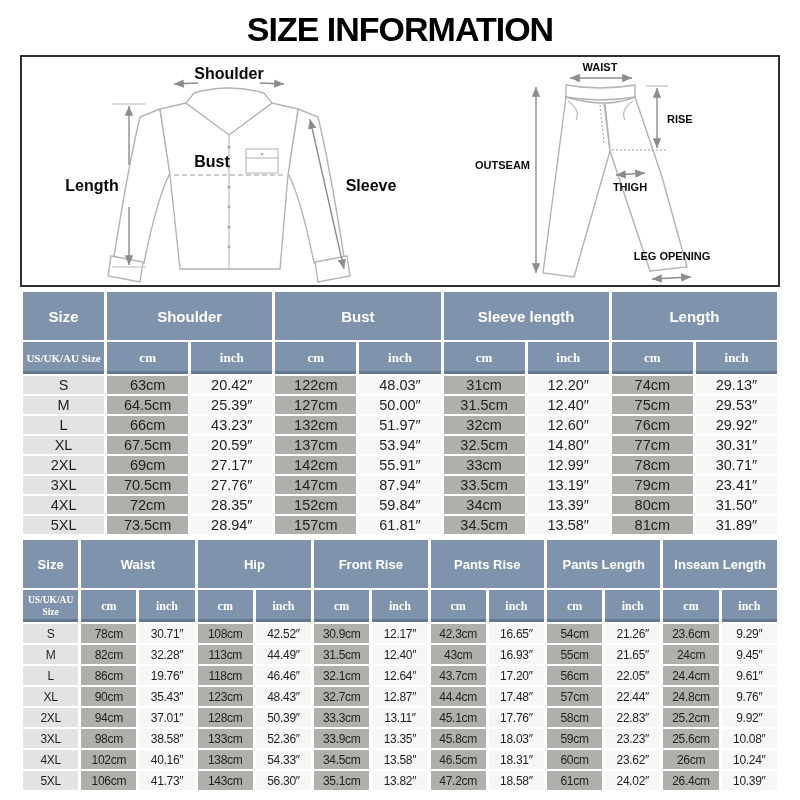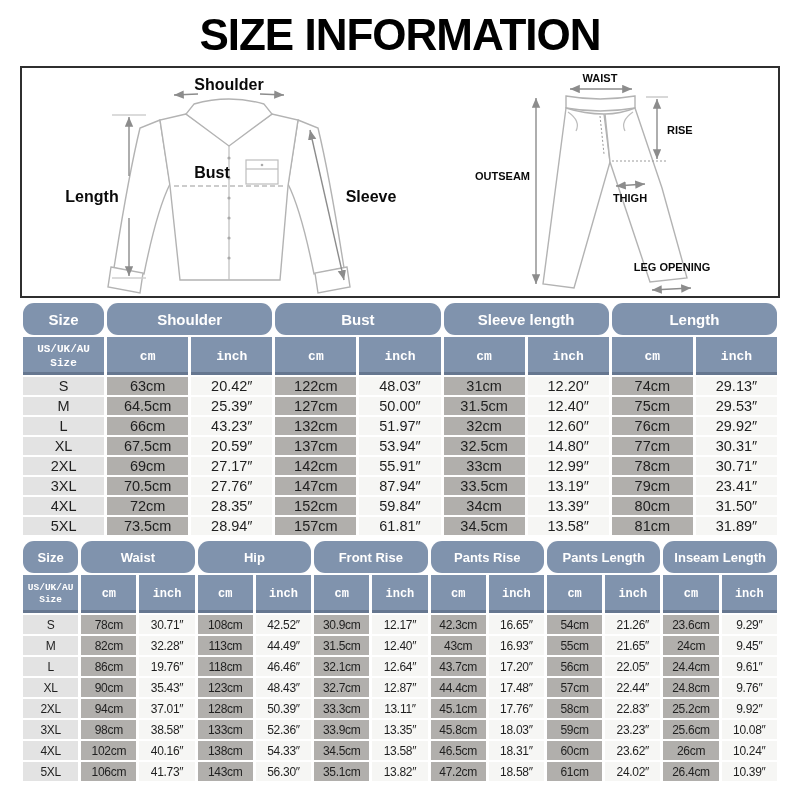--- a/index.html
+++ b/index.html
@@ -1,20 +1,20 @@
 <!DOCTYPE html>
 <html><head>
 <meta charset="utf-8">
 <style>
   html,body{margin:0;padding:0;background:#ffffff;}
   body{width:800px;height:800px;font-family:"Liberation Sans",sans-serif;overflow:hidden;}
   .page{padding:0 20px;box-sizing:border-box;width:800px;}
 
   .title{
-    text-align:center;font-weight:700;font-size:44px;letter-spacing:-1px;
+    text-align:center;font-weight:700;font-size:34px;letter-spacing:-1px;
     color:#000;margin:10px 0 6px 0;font-family:"Liberation Sans",sans-serif;
   }
 
   .diagram-box{
     border:2px solid #2f2f2f;height:232px;display:flex;background:#fff;
     box-sizing:border-box;margin-bottom:3px;
   }
   .diagram-half{width:50%;height:100%;}
   svg text{font-family:"Liberation Sans",sans-serif;fill:#0a0a0a;}
   .shirt-label{font-size:16px;font-weight:700;}
@@ -22,27 +22,27 @@
   .garment{stroke:#b3b3b3;stroke-width:1.4;fill:#ffffff;}
   .garmentline{stroke:#bdbdbd;stroke-width:1.2;fill:none;}
   .arrow{stroke:#8c8c8c;stroke-width:1.4;fill:none;}
   .tick{stroke:#cfcfcf;stroke-width:1.6;}
   .dash{stroke:#9a9a9a;stroke-width:1.2;stroke-dasharray:5 3;fill:none;}
   .dot{stroke:#9a9a9a;stroke-width:1;stroke-dasharray:2 2;fill:none;}
 
   table{width:100%;table-layout:fixed;border-collapse:separate;border-spacing:3px 2px;margin:0 0 2px 0;}
   th{background:#8093ad;color:#fff;text-align:center;vertical-align:middle;padding:0;}
   td{text-align:center;vertical-align:middle;color:#1f1f1f;padding:0;}
-  .group-th{font-size:15px;font-weight:700;height:32px;border-radius:11px;}
+  .group-th{font-size:15px;font-weight:700;height:48px;}
   .t2 .group-th{font-size:13px;}
   .unit-th,.size-th{
-    font-family:Liberation Mono, monospace;font-weight:700;
+    font-family:Liberation Serif, serif;font-weight:700;
     box-shadow:inset 0 -3px 0 rgba(35,45,70,0.28);
   }
-  .unit-th{font-size:13px;height:38px;margin-top:44px;}
+  .unit-th{font-size:13px;height:32px;margin-top:44px;}
   .size-th{font-size:11px;line-height:1.3;height:32px;}
   .t2 .size-th{font-size:9.5px;}
   .t2 .unit-th{font-size:12px;}
   .t1 td{font-size:14.5px;height:18px;}
   .t2 td{font-size:12px;height:19px;letter-spacing:-0.3px;}
   .size-cell{background:#e3e3e3;}
   .cm-cell{background:#b1afac;}
   .inch-cell{background:#f6f6f4;}
 </style>
 </head>

